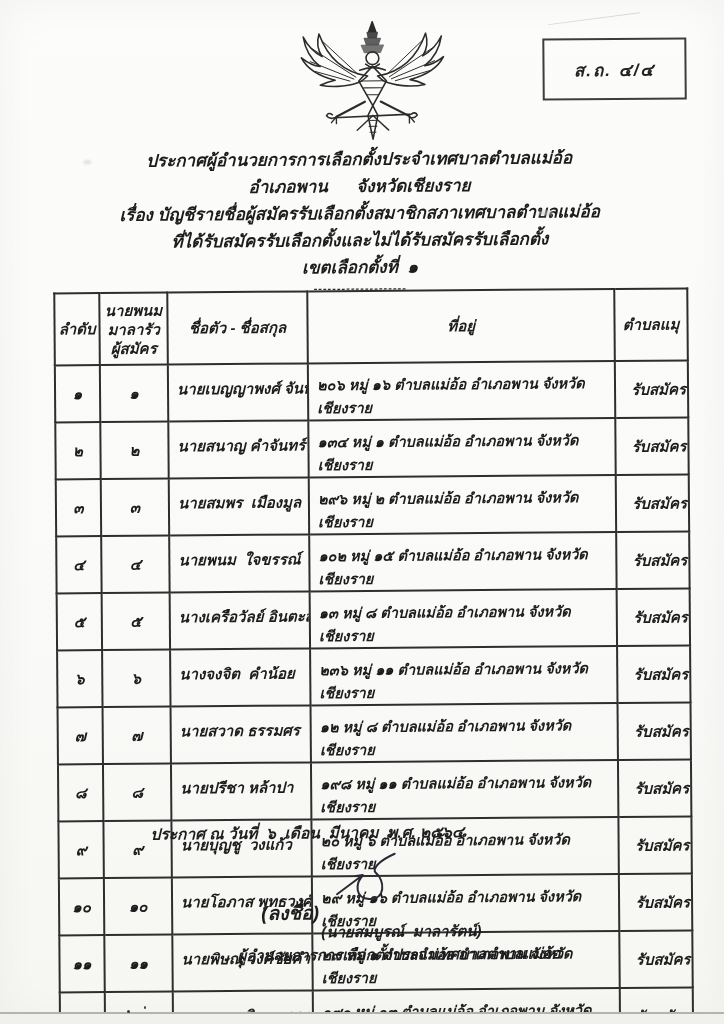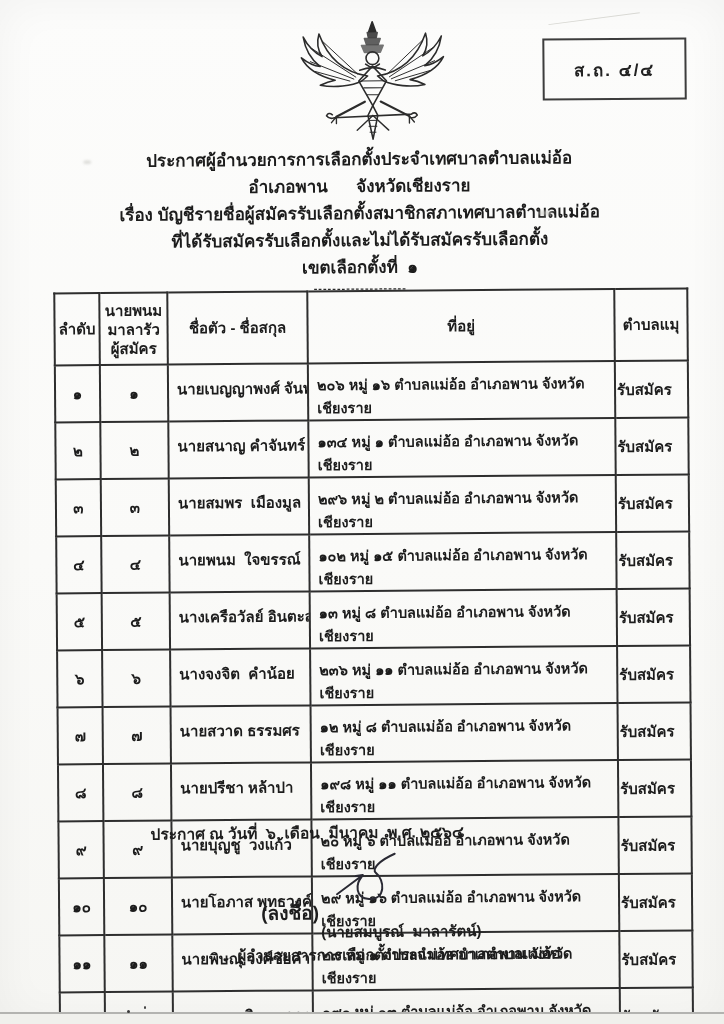--- a/index.html
+++ b/index.html
@@ -6,20 +6,21 @@
   body {
     width:724px; height:1024px; overflow:hidden;
     background:#e9e9e7;
     font-family:"Liberation Sans", sans-serif;
   }
   .page {
     position:absolute; inset:0;
     background:linear-gradient(180deg,#fcfcfb 0%,#fafaf8 55%,#f6f6f3 100%);
     box-shadow:inset 0 0 45px rgba(0,0,0,0.045);
     color:#1d1d1d;
+    font-style:italic;
   }
   .content { position:absolute; inset:0; transform:rotate(-0.45deg); transform-origin:50% 50%; }
 
   .emblem { position:absolute; left:302px; top:18px; width:148px; height:128px; }
 
   .stamp {
     position:absolute; left:546px; top:40px; width:140px; height:58px;
     border:2px solid #3d3d3d; display:flex; align-items:center; justify-content:center;
     font-size:17px; font-weight:bold; letter-spacing:2px; color:#222;
   }
@@ -33,21 +34,21 @@
     border-collapse:collapse; table-layout:fixed;
     font-size:15px; font-weight:bold; color:#1c1c1c;
   }
   table.candidates th, table.candidates td { border:2px solid #2e2e2e; overflow:hidden; }
   table.candidates thead th { height:68px; text-align:center; vertical-align:middle; font-size:15px; }
   table.candidates tbody td { height:31px; }
   .hdr-line { display:block; line-height:19px; }
   .c-center { text-align:center; vertical-align:middle; }
   .c-name   { text-align:left; vertical-align:middle; padding:0 4px 8px 8px; white-space:pre; }
   .c-addr   { text-align:left; vertical-align:middle; padding:9px 2px 0 8px; font-size:14.5px; }
-  .c-remark { text-align:left; vertical-align:middle; }
+  .c-remark { text-align:right; vertical-align:middle; }
 
   .announce { position:absolute; left:148px; top:820px; font-size:15.5px; font-weight:bold; white-space:pre; }
 
   .sign-label  { position:absolute; left:258px; top:897px; font-size:19px; font-weight:bold; }
   .signature-svg { position:absolute; left:326px; top:850px; width:118px; height:62px; }
   .signer-name { position:absolute; left:293px; top:920px; width:210px; text-align:center; font-size:15px; font-weight:bold; white-space:pre; }
   .signer-title{ position:absolute; left:198px; top:943px; width:395px; text-align:center; font-size:15px; font-weight:bold; }
 
   
   .scan-bottom-line { position:absolute; left:0; top:1012px; width:724px; height:2px; background:#b3b3b0; }

